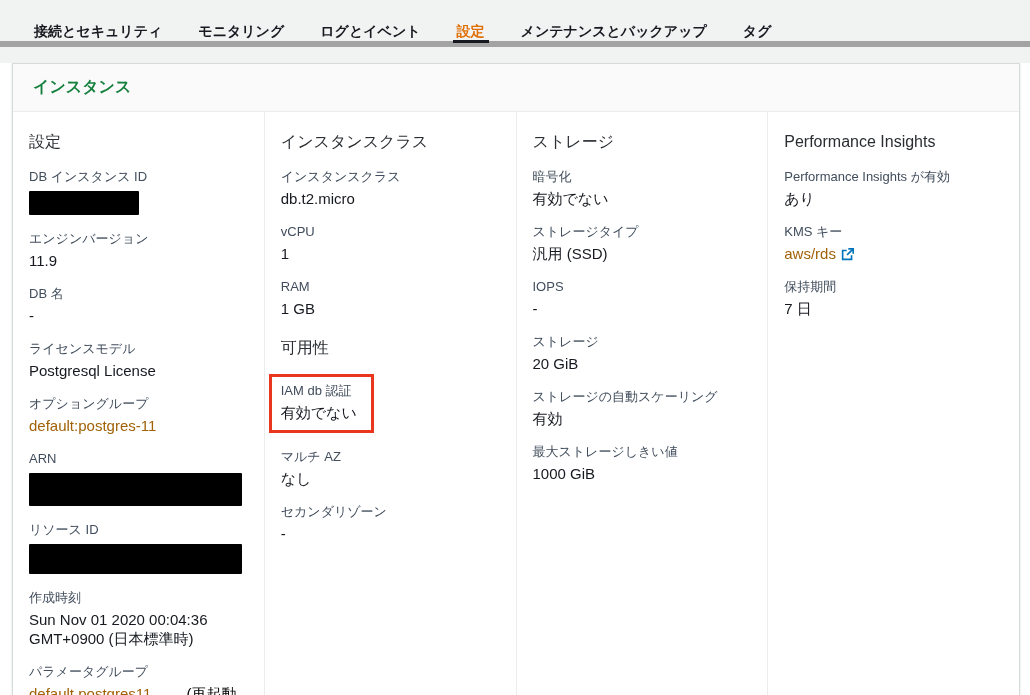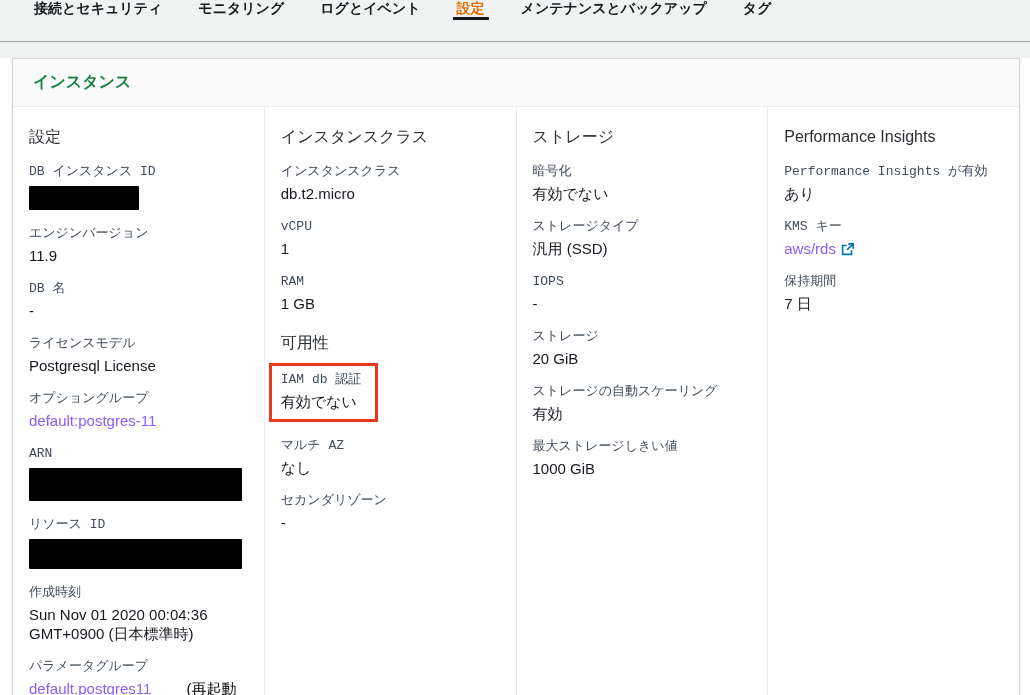--- a/index.html
+++ b/index.html
@@ -4,22 +4,22 @@
 <style>
   html,body{margin:0;padding:0;}
   body{
     width:1030px;height:695px;overflow:hidden;background:#ffffff;
     font-family:"Liberation Sans","DejaVu Sans",sans-serif;
     color:#16191f;-webkit-font-smoothing:antialiased;
   }
   
   .topstrip{background:#f1f2f2;padding-bottom:16px;}
   .tabbar{
-    display:flex;align-items:flex-start;height:41px;
-    border-bottom:1px solid #a3a3a3;padding-left:16px;
+    display:flex;align-items:flex-end;height:41px;
+    border-bottom:6px solid #a3a3a3;padding-left:16px;
   }
   .tab{
     position:relative;display:flex;align-items:center;
     padding:0 18px;font-size:14px;font-weight:bold;color:#16191f;cursor:pointer;
     white-space:nowrap;
   }
   .tab + .tab::before{
     content:"";position:absolute;left:0;top:10px;bottom:10px;
     width:1px;background:#b0b8ba;
   }
@@ -39,28 +39,28 @@
   }
   .card-title{font-size:16px;font-weight:bold;color:#15803d;}
   .card-body{display:flex;align-items:stretch;padding-bottom:14px;}
   .col{flex:1 1 0;padding:0 16px 8px 16px;min-width:0;}
   .col + .col{border-left:1px solid #eaeded;}
   
   .section-heading{
     font-size:16px;color:#2a2e33;margin-top:19px;line-height:22px;
   }
   .field{margin-top:15px;}
-  .field-label{font-size:13px;color:#414d5c;line-height:18px;font-family:Liberation Mono, monospace;}
+  .field-label{font-size:13px;color:#414d5c;line-height:18px;}
   .field-value{font-size:15px;color:#16191f;line-height:19px;margin-top:3px;word-wrap:break-word;}
   .redacted{background:#000;border-radius:1px;margin-top:5px;}
-  a.val-link{color:#8b5cf6;text-decoration:none;cursor:pointer;}
+  a.val-link{color:#a16207;text-decoration:none;cursor:pointer;}
   .pending-suffix{color:#000000;margin-left:31px;}
   .highlight-box{
     display:inline-block;border:3px solid #e8371c;
-    padding:5px 14px 8px 9px;margin-left:-12px;margin-top:9px;
+    padding:5px 14px 8px 9px;margin-left:-12px;margin-top:15px;
   }
   .highlight-box .field{margin-top:0;}
   .ext-icon{display:inline-block;vertical-align:-2px;margin-left:5px;}
 </style>
 </head>
 <body>
 
 <div class="topstrip">
   <div class="tabbar" id="tabbar">
       <div class="tab">接続とセキュリティ</div>

